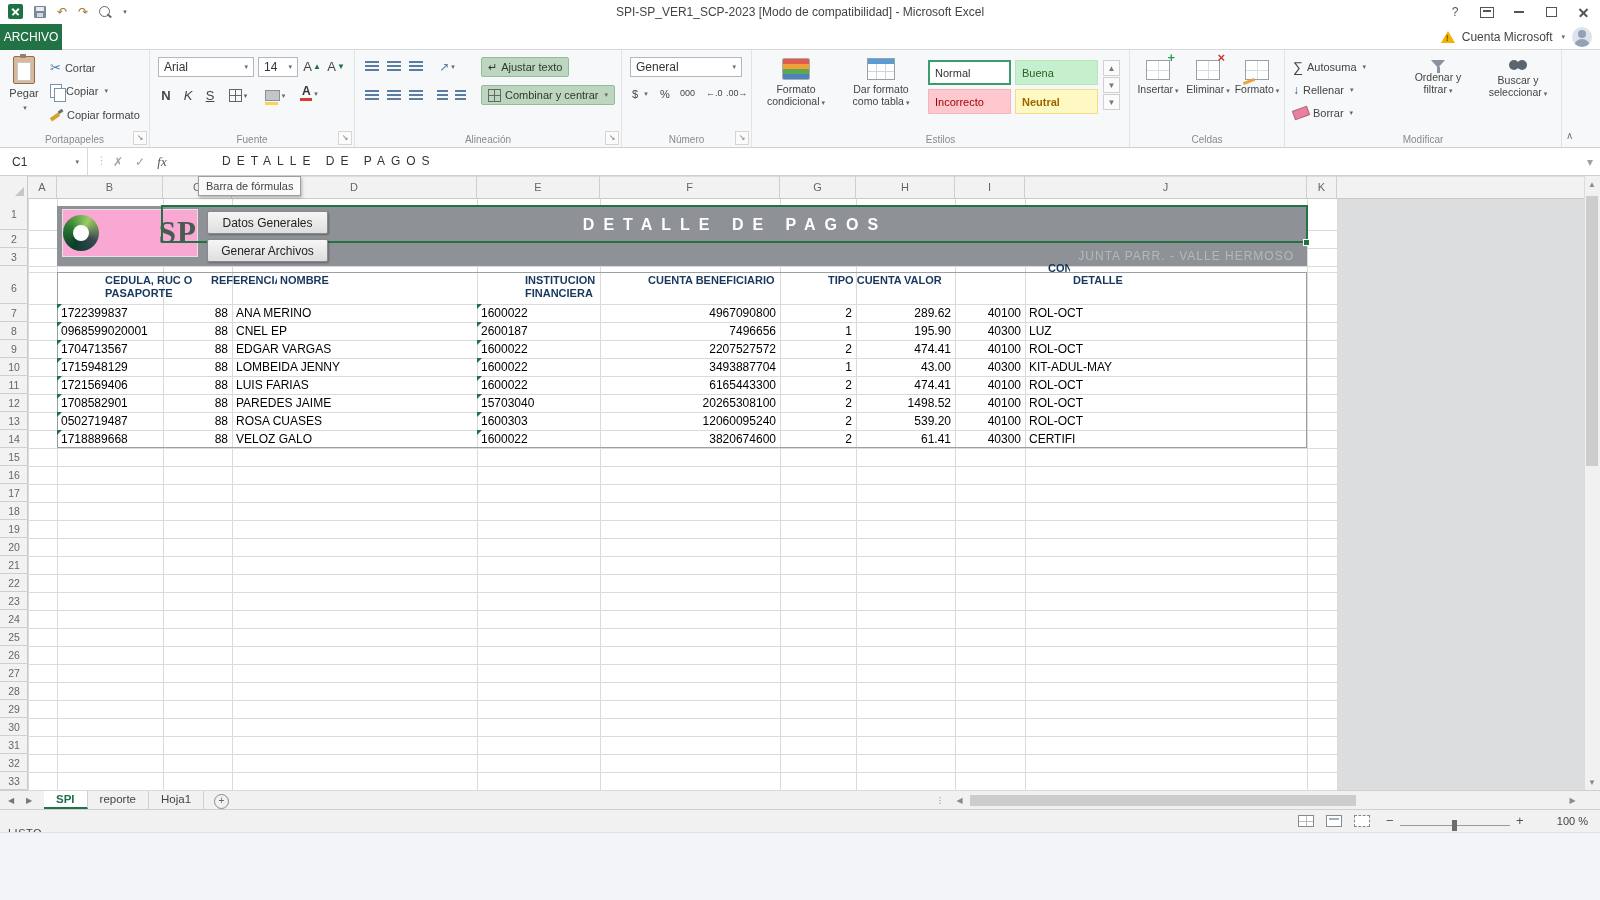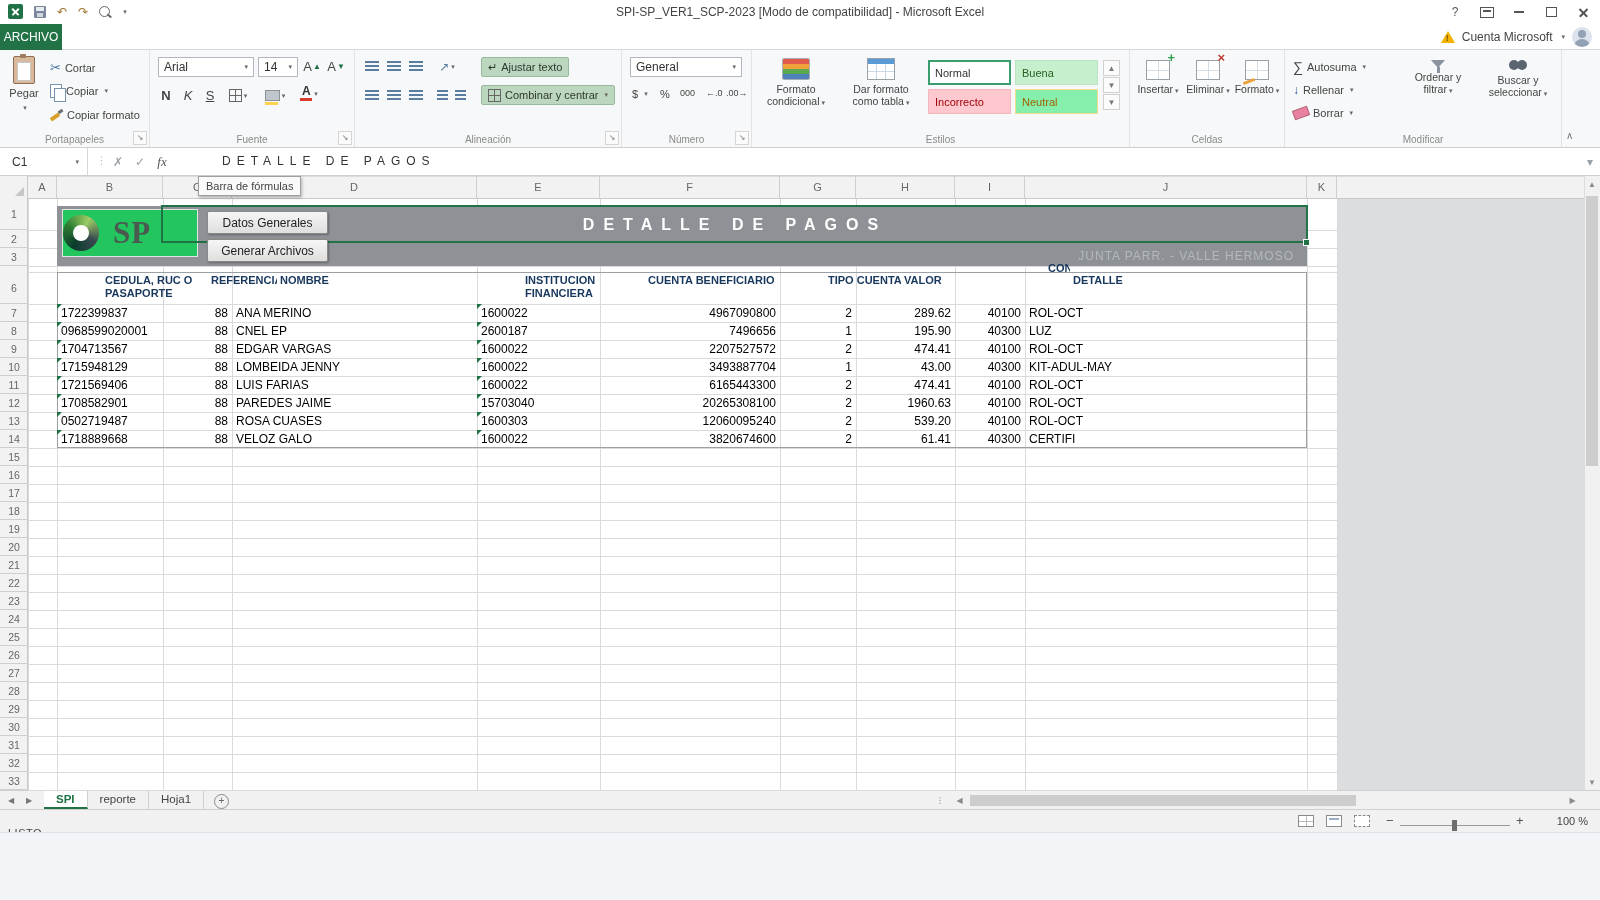--- a/index.html
+++ b/index.html
@@ -78,21 +78,21 @@
     background:repeating-linear-gradient(to bottom,#e05b4b 0 5px,#f0a13a 5px 10px,#5aa84f 10px 15px,#4f81bd 15px 20px);}
   .ico-fmttable{width:26px;height:20px;border:1px solid #98a0a8;background:#fff;position:relative;}
   .ico-fmttable::before{content:"";position:absolute;left:0;top:0;width:100%;height:5px;background:#5b9bd5;}
   .ico-fmttable::after{content:"";position:absolute;left:0;top:5px;right:0;bottom:0;
     background:linear-gradient(#c9d6e4,#c9d6e4) 33% 0/1px 100% no-repeat,linear-gradient(#c9d6e4,#c9d6e4) 66% 0/1px 100% no-repeat,linear-gradient(#c9d6e4,#c9d6e4) 0 50%/100% 1px no-repeat;}
   #style-gallery{position:absolute;left:176px;top:10px;width:172px;display:grid;grid-template-columns:83px 83px;grid-auto-rows:25px;gap:4px;}
   .stcell{display:flex;align-items:center;padding-left:6px;font-size:11px;border:1px solid #d6d6d6;background:#fff;color:#333;box-sizing:border-box;}
   .st-normal{border:2px solid #3a9d6e;padding-left:5px;}
   .st-buena{background:#c6efce;color:#276221;border-color:#b9e3c1;}
   .st-incorrecto{background:#ffc7ce;color:#9c0006;border-color:#f4b6bd;}
-  .st-neutral{background:#86efac;color:#9c6500;border-color:#f1dd8f;}
+  .st-neutral{background:#fef9c3;color:#9c6500;border-color:#f1dd8f;font-weight:bold;}
   .galarr{position:absolute;width:17px;height:16px;border:1px solid #d0d0d0;background:#fbfbfb;color:#777;font-size:8px;display:flex;align-items:center;justify-content:center;box-sizing:border-box;}
   .ico-cellgrid{width:22px;height:18px;border:1px solid #98a0a8;background:
     linear-gradient(#d5dde5,#d5dde5) 50% 0/1px 100% no-repeat,linear-gradient(#d5dde5,#d5dde5) 0 50%/100% 1px no-repeat,#fff;position:relative;}
   .ico-cellgrid.ins::after{content:"+";position:absolute;right:-6px;top:-9px;color:#2e9e4f;font-weight:bold;font-size:13px;}
   .ico-cellgrid.del::after{content:"×";position:absolute;right:-6px;top:-9px;color:#c0392b;font-weight:bold;font-size:13px;}
   .ico-cellgrid.fmt::after{content:"";position:absolute;left:-3px;bottom:-4px;width:12px;height:3px;background:#e8a33d;transform:rotate(-20deg);}
   .ico-sum{font-size:14px;color:#444;}
   .ico-filldown{font-size:12px;color:#2b579a;font-weight:bold;}
   .ico-eraser{width:14px;height:8px;background:#e881a0;border:1px solid #b06070;transform:rotate(-20deg);border-radius:1px;}
   .ico-funnel{width:0;height:0;border-left:7px solid transparent;border-right:7px solid transparent;border-top:8px solid #8a93a0;position:relative;}
@@ -122,21 +122,21 @@
   #sheetgray{position:absolute;left:1337px;top:199px;width:247px;height:591px;background:#dcddde;}
   #rowhdrcol{position:absolute;left:0;top:199px;width:28px;height:591px;background:#f2f2f2;border-right:1px solid #c9c9c9;box-sizing:border-box;}
   .colhead{position:absolute;top:176px;height:23px;line-height:23px;text-align:center;font-size:11px;color:#666;border-right:1px solid #cfcfcf;box-sizing:border-box;z-index:2;}
   .rowhead{position:absolute;left:0;width:28px;text-align:center;font-size:10.5px;color:#666;border-bottom:1px solid #cfcfcf;box-sizing:border-box;z-index:2;}
   .vline{position:absolute;width:1px;background:#dadada;z-index:1;}
   .hline{position:absolute;left:28px;width:1309px;height:1px;background:#dadada;z-index:1;}
   #banner{position:absolute;left:57px;top:206px;width:1250px;height:60px;background:#8e9296;z-index:2;}
   #bannertitle{position:absolute;left:163px;top:206px;width:1144px;height:37px;display:flex;align-items:center;justify-content:center;
                color:#fff;font-weight:bold;font-size:16px;letter-spacing:9px;z-index:3;}
   #junta{position:absolute;left:950px;top:249px;width:352px;text-align:right;padding-right:8px;color:#b4b8bb;font-size:12px;letter-spacing:1px;z-index:3;box-sizing:border-box;}
-  #logo{position:absolute;left:62px;top:209px;width:136px;height:48px;background:#22c55e;border:1px solid #e3e3e3;display:flex;align-items:center;justify-content:flex-start;gap:14px;z-index:4;box-sizing:border-box;}
+  #logo{position:absolute;left:62px;top:209px;width:136px;height:48px;background:#f9a8d4;border:1px solid #e3e3e3;display:flex;align-items:center;justify-content:space-between;gap:5px;z-index:4;box-sizing:border-box;}
   .logoswirl{width:36px;height:36px;border-radius:50%;background:conic-gradient(from 210deg,#0b3d2c,#2e7d32,#9ccc65,#37474f,#0b3d2c);position:relative;}
   .logoswirl::after{content:"";position:absolute;left:10px;top:10px;width:16px;height:16px;background:#fff;border-radius:50%;}
   .logotext{font-family:"Liberation Serif",serif;font-size:31px;font-weight:bold;color:#4a5a50;letter-spacing:1px;}
   #sel{position:absolute;left:161px;top:205px;width:1147px;height:38px;border:2px solid #217346;z-index:5;box-sizing:border-box;}
   #selhandle{position:absolute;left:1303px;top:239px;width:7px;height:7px;background:#217346;border:1px solid #fff;z-index:6;box-sizing:border-box;}
   .formbtn{position:absolute;left:207px;width:121px;height:23px;background:linear-gradient(#f6f6f6,#dedede);border:1px solid #8a8a8a;
            font-size:12px;color:#222;display:flex;align-items:center;justify-content:center;z-index:7;border-radius:2px;box-shadow:1px 1px 2px rgba(0,0,0,.3);box-sizing:border-box;}
   #tableoutline{position:absolute;left:57px;top:272px;width:1250px;height:176px;border:1px solid #9aa0a4;z-index:2;box-sizing:border-box;}
   .thdr{position:absolute;font-size:11px;font-weight:bold;color:#17375d;padding:2px 3px;box-sizing:border-box;line-height:13px;white-space:nowrap;overflow:hidden;z-index:3;margin-left:45px;}
   .thdr.wrap{white-space:normal;}
@@ -553,21 +553,21 @@
       <div class="tcell num" style="left: 780px; top: 376px; width: 76px; height: 18px;">2</div>
       <div class="tcell num" style="left: 856px; top: 376px; width: 99px; height: 18px;">474.41</div>
       <div class="tcell num" style="left: 955px; top: 376px; width: 70px; height: 18px;">40100</div>
       <div class="tcell" style="left: 1025px; top: 376px; width: 282px; height: 18px;">ROL-OCT</div>
       <div class="tcell" style="left: 57px; top: 394px; width: 106px; height: 18px;">1708582901<div class="flag"></div></div>
       <div class="tcell num" style="left: 163px; top: 394px; width: 69px; height: 18px;">88</div>
       <div class="tcell" style="left: 232px; top: 394px; width: 245px; height: 18px;">PAREDES JAIME</div>
       <div class="tcell" style="left: 477px; top: 394px; width: 123px; height: 18px;">15703040<div class="flag"></div></div>
       <div class="tcell num" style="left: 600px; top: 394px; width: 180px; height: 18px;">20265308100</div>
       <div class="tcell num" style="left: 780px; top: 394px; width: 76px; height: 18px;">2</div>
-      <div class="tcell num" style="left: 856px; top: 394px; width: 99px; height: 18px;">1960.63</div>
+      <div class="tcell num" style="left: 856px; top: 394px; width: 99px; height: 18px;">1498.52</div>
       <div class="tcell num" style="left: 955px; top: 394px; width: 70px; height: 18px;">40100</div>
       <div class="tcell" style="left: 1025px; top: 394px; width: 282px; height: 18px;">ROL-OCT</div>
       <div class="tcell" style="left: 57px; top: 412px; width: 106px; height: 18px;">0502719487<div class="flag"></div></div>
       <div class="tcell num" style="left: 163px; top: 412px; width: 69px; height: 18px;">88</div>
       <div class="tcell" style="left: 232px; top: 412px; width: 245px; height: 18px;">ROSA CUASES</div>
       <div class="tcell" style="left: 477px; top: 412px; width: 123px; height: 18px;">1600303<div class="flag"></div></div>
       <div class="tcell num" style="left: 600px; top: 412px; width: 180px; height: 18px;">12060095240</div>
       <div class="tcell num" style="left: 780px; top: 412px; width: 76px; height: 18px;">2</div>
       <div class="tcell num" style="left: 856px; top: 412px; width: 99px; height: 18px;">539.20</div>
       <div class="tcell num" style="left: 955px; top: 412px; width: 70px; height: 18px;">40100</div>

